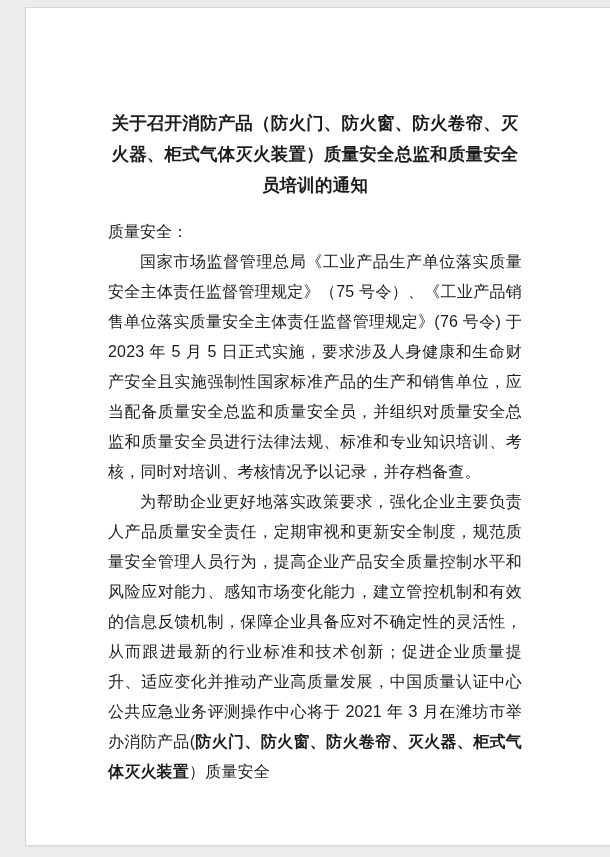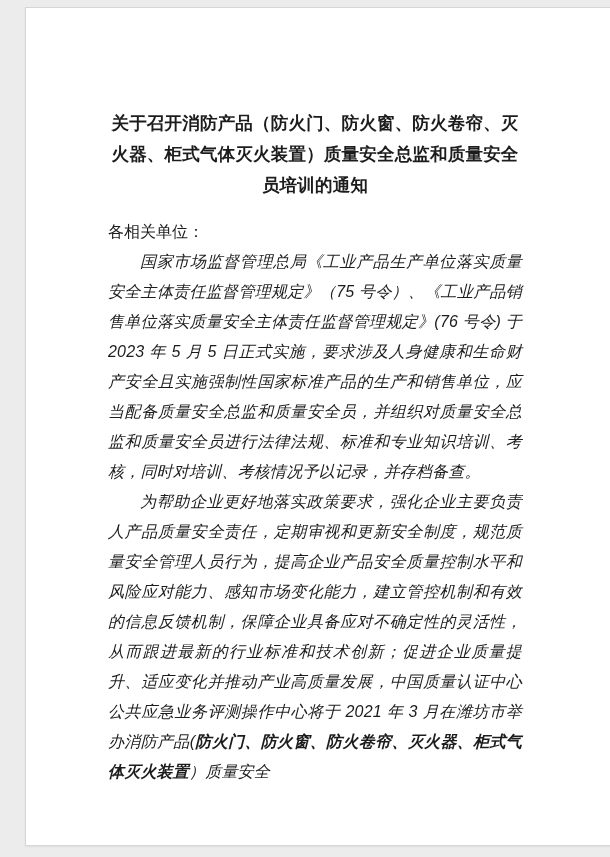--- a/index.html
+++ b/index.html
@@ -52,34 +52,33 @@
     font-size: 16px;
     line-height: 30px;
     text-align: left;
   }
   .para {
     margin: 0;
     font-size: 16px;
     line-height: 30px;
     text-align: justify;
     letter-spacing: 0.2px;
-    font-style: italic;
   }
   .para.indented {
     text-indent: 2em;
   }
   .seg-bold {
     font-weight: bold;
   }
 </style>
 </head>
 <body>
 
 <div class="page">
   <div class="content">
     <h1 class="doc-title">关于召开消防产品（防火门、防火窗、防火卷帘、灭火器、柜式气体灭火装置）质量安全总监和质量安全员培训的通知</h1>
-    <p class="salutation">各相关单位：</p>
+    <p class="salutation">质量安全：</p>
     <div id="paragraphs">
         <p class="para indented"><span class="seg">国家市场监督管理总局《工业产品生产单位落实质量安全主体责任监督管理规定》（75 号令）、《工业产品销售单位落实质量安全主体责任监督管理规定》(76 号令) 于 2023 年 5 月 5 日正式实施，要求涉及人身健康和生命财产安全且实施强制性国家标准产品的生产和销售单位，应当配备质量安全总监和质量安全员，并组织对质量安全总监和质量安全员进行法律法规、标准和专业知识培训、考核，同时对培训、考核情况予以记录，并存档备查。</span></p>
         <p class="para indented"><span class="seg">为帮助企业更好地落实政策要求，强化企业主要负责人产品质量安全责任，定期审视和更新安全制度，规范质量安全管理人员行为，提高企业产品安全质量控制水平和风险应对能力、感知市场变化能力，建立管控机制和有效的信息反馈机制，保障企业具备应对不确定性的灵活性，从而跟进最新的行业标准和技术创新；促进企业质量提升、适应变化并推动产业高质量发展，中国质量认证中心公共应急业务评测操作中心将于 2021 年 3 月在潍坊市举办消防产品(</span><span class="seg-bold">防火门、防火窗、防火卷帘、灭火器、柜式气体灭火装置</span><span class="seg">）质量安全</span></p>
       </div>
   </div>
 </div>
 
 </body></html>

